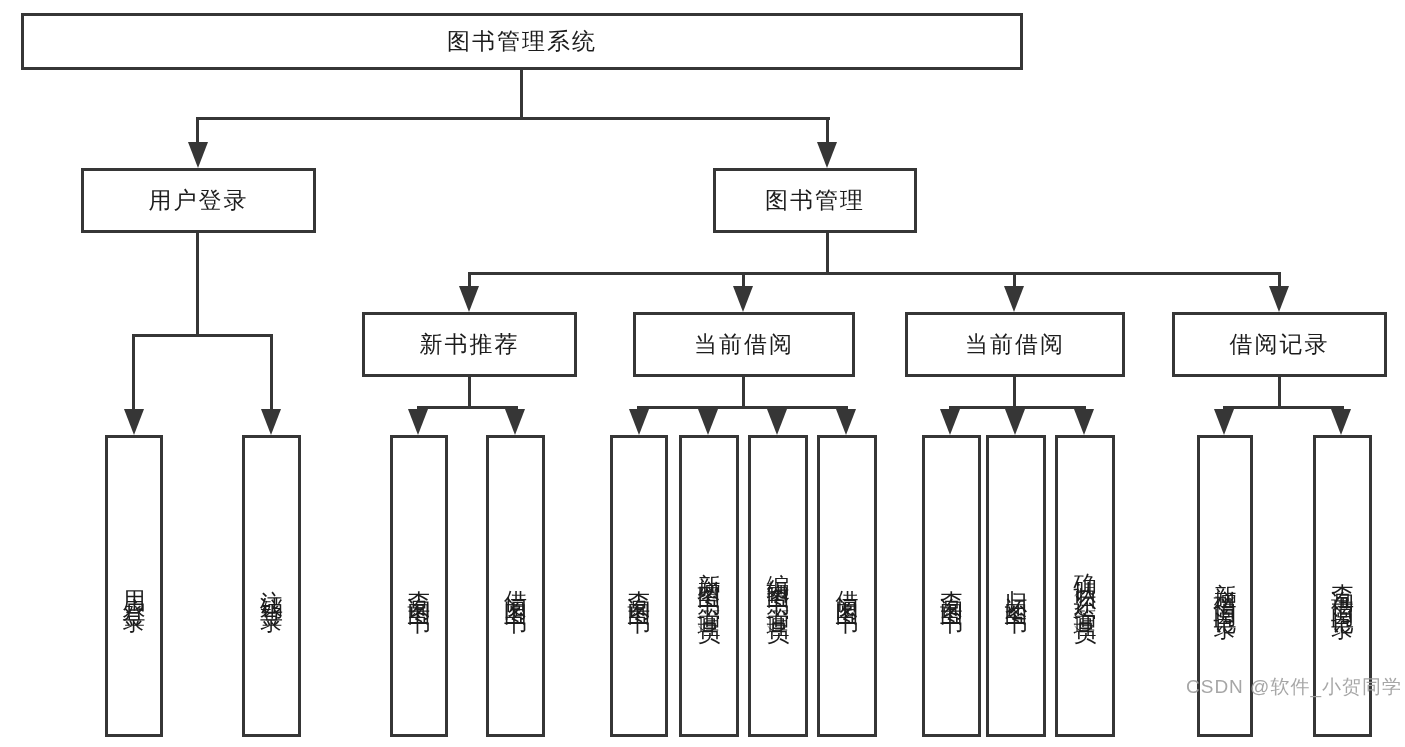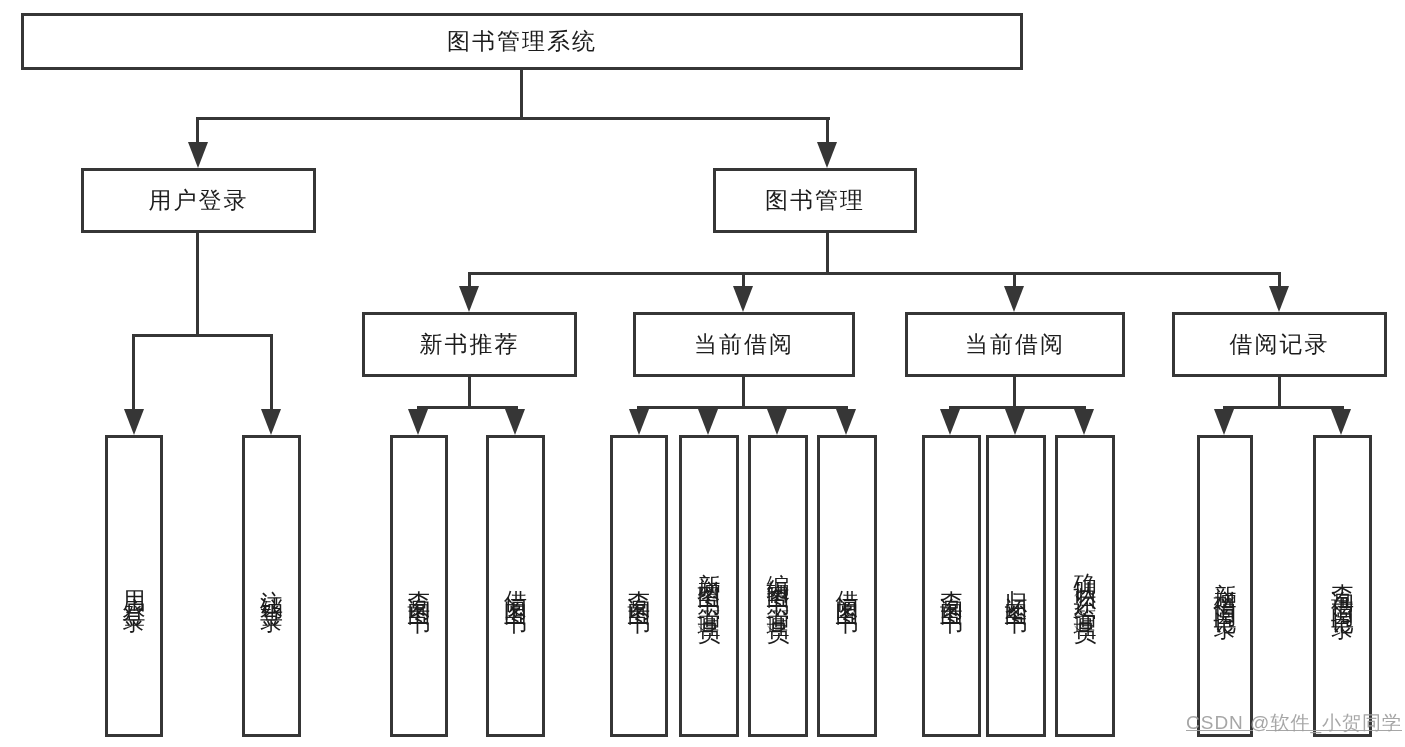--- a/index.html
+++ b/index.html
@@ -19,22 +19,22 @@
     writing-mode:vertical-rl; text-orientation:mixed;
     font-size:23px; letter-spacing:7px; line-height:1;
   }
   .ln { position:absolute; background:#363636; z-index:0; }
   .ar {
     position:absolute; width:0; height:0; z-index:0;
     border-left:10px solid transparent; border-right:10px solid transparent;
     border-top:26px solid #363636;
   }
   .wm {
-    position:absolute; left:1186px; top:710px; z-index:5;
-    font-size:19px; letter-spacing:1px; color:rgba(158,158,158,0.92); white-space:nowrap;text-decoration:underline;
+    position:absolute; left:1186px; top:674px; z-index:5;
+    font-size:19px; letter-spacing:1px; color:rgba(158,158,158,0.92); white-space:nowrap;
   }
 </style>
 </head>
 <body>
 
 <div class="canvas">
 
   <div class="ln" style="left:520px;top:70px;width:3px;height:48px"></div>
   <div class="ln" style="left:197px;top:117px;width:633px;height:3px"></div>
   <div class="ln" style="left:196px;top:117px;width:3px;height:29px"></div>

